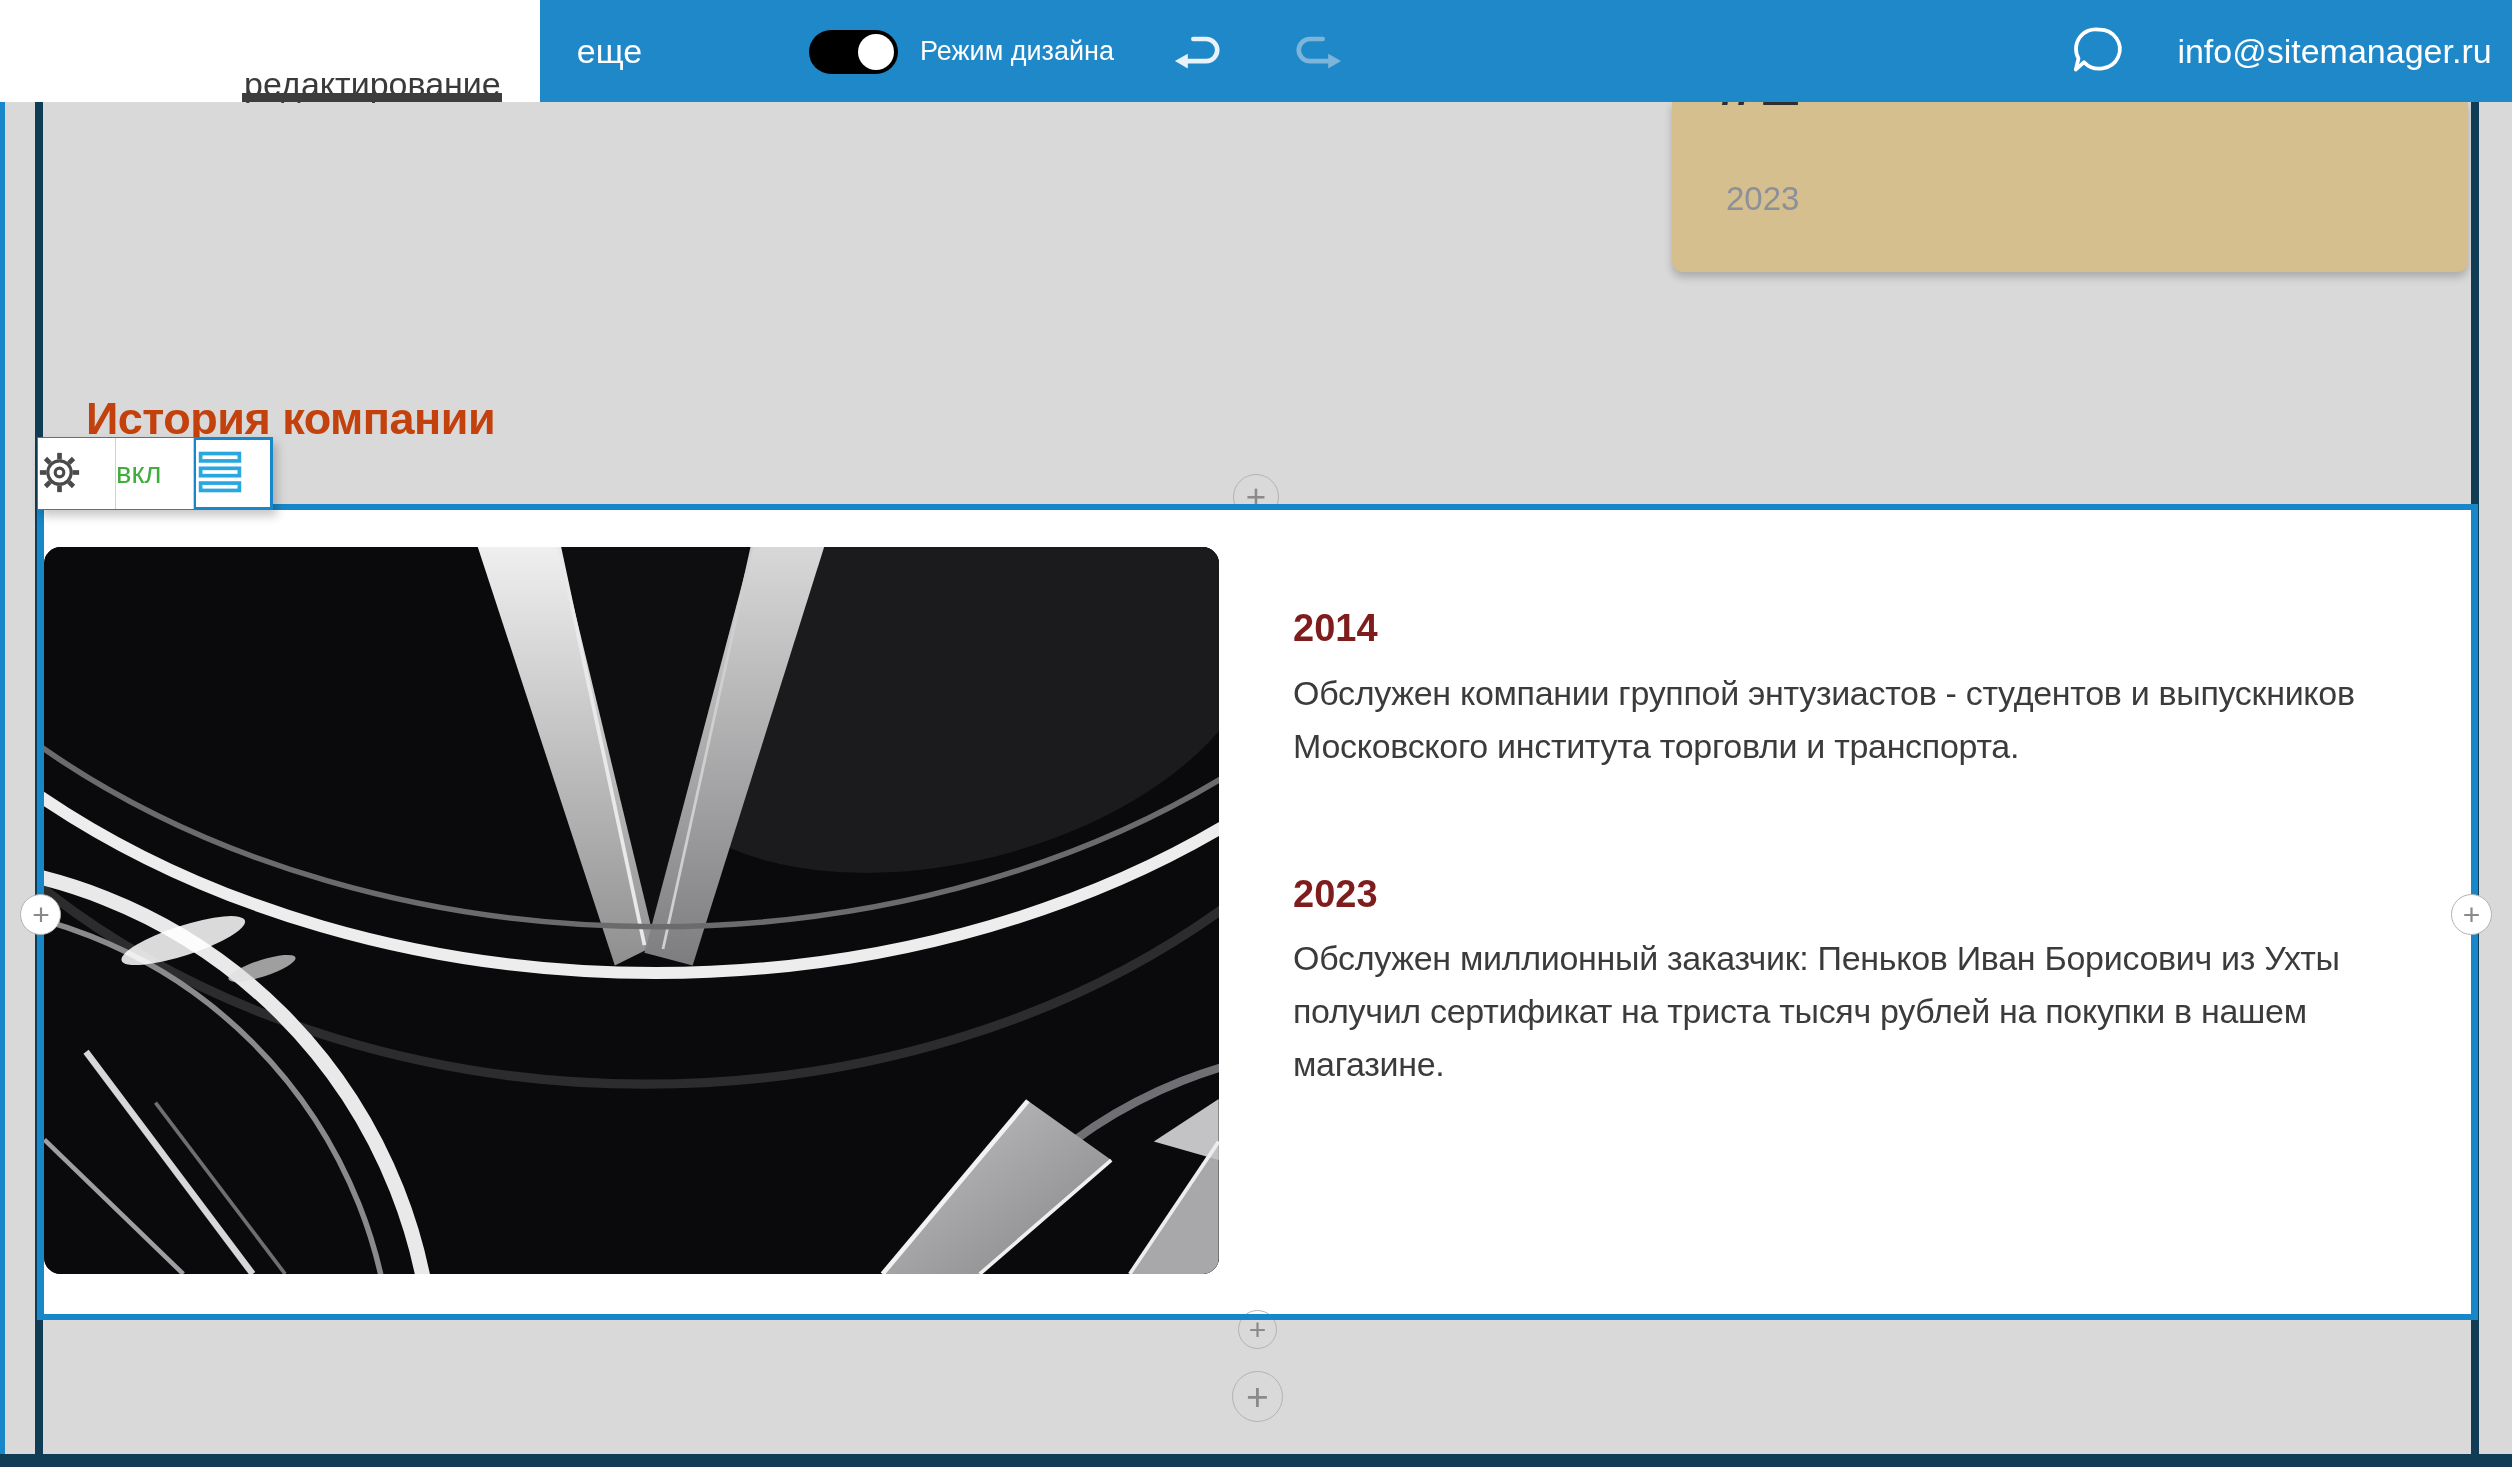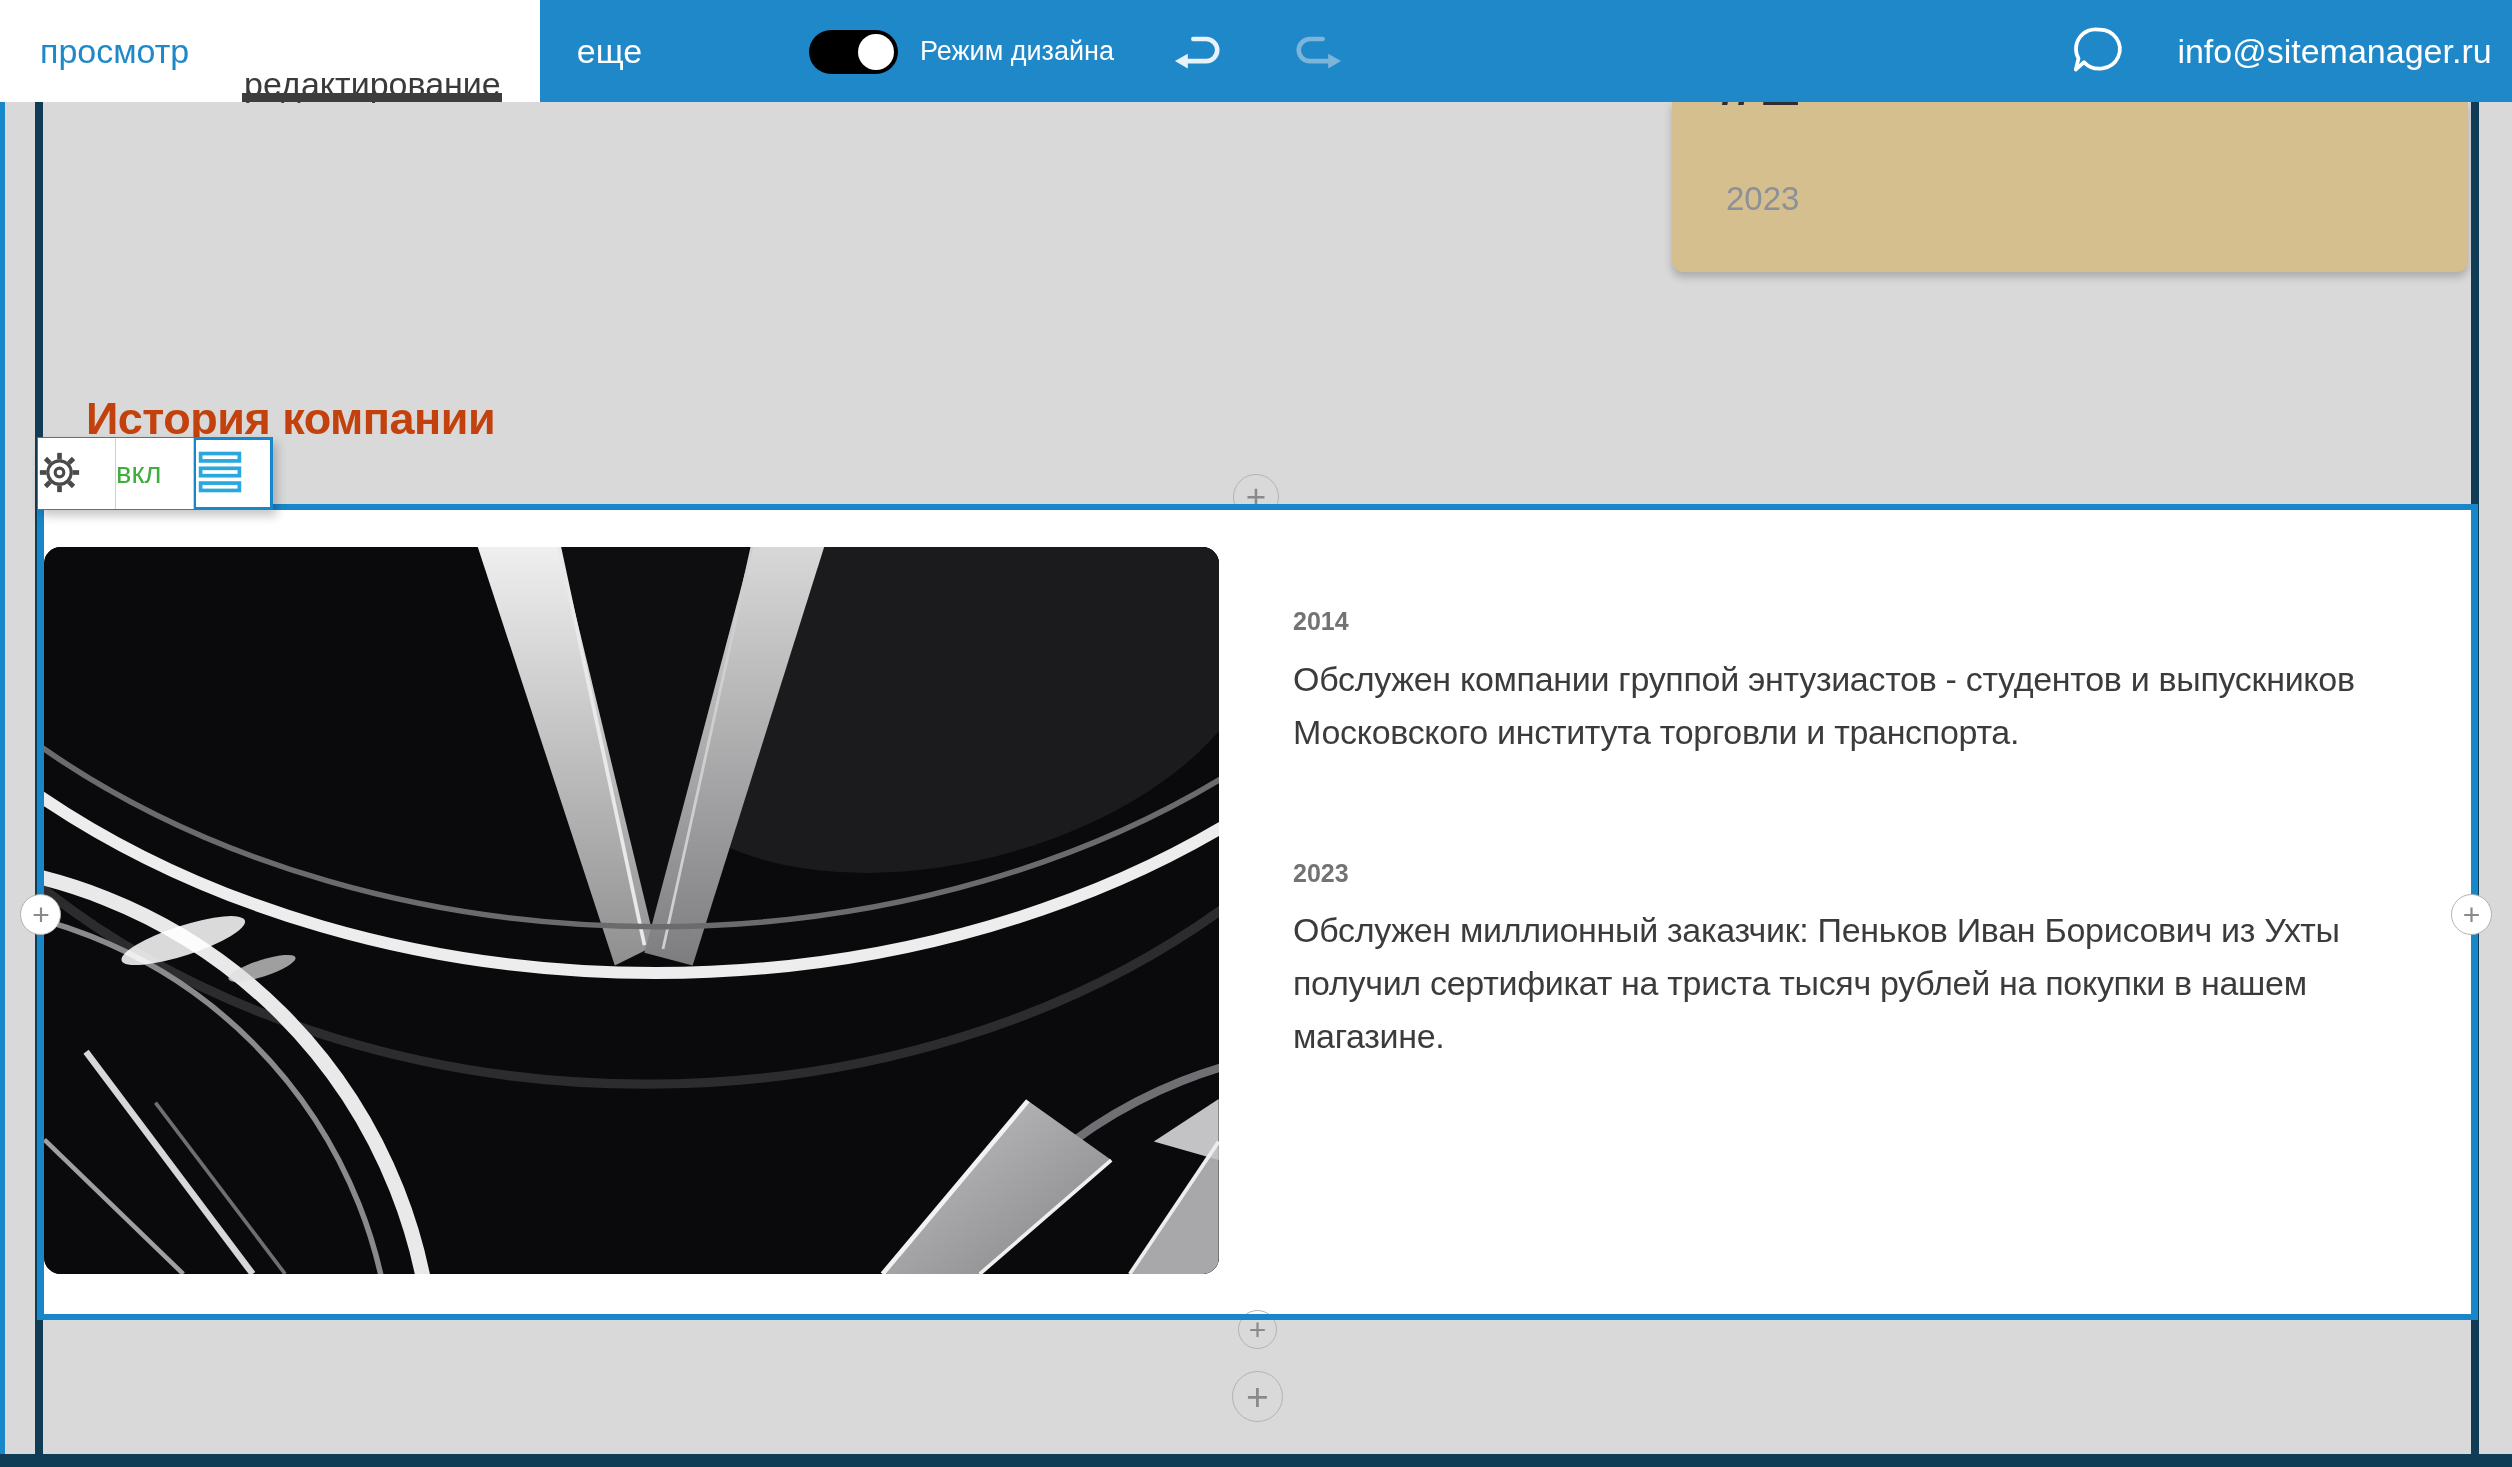--- a/index.html
+++ b/index.html
@@ -50,21 +50,21 @@
   
   .white-block{position:absolute;left:44px;top:509px;width:2427px;height:806px;background:#ffffff;z-index:3;}
   .bb-top{position:absolute;left:37px;top:504px;width:2440px;height:5.6px;background:#1787c9;z-index:6;}
   .bb-bottom{position:absolute;left:37px;top:1314px;width:2440px;height:5.6px;background:#1787c9;z-index:6;}
   .bb-left{position:absolute;left:37px;top:504px;width:6.5px;height:816px;background:#1787c9;z-index:6;}
   .bb-right{position:absolute;left:2471px;top:504px;width:6.5px;height:816px;background:#1787c9;z-index:6;}
 
   .wheel-img{position:absolute;left:0px;top:38px;width:1175px;height:727px;border-radius:16.7px;overflow:hidden;background:#0a0a0c;}
 
   .timeline{position:absolute;left:1249px;top:0px;width:1169px;padding-top:98px;}
-  .tl-year{font-size:25px;font-weight:bold;color:#737373;margin-bottom:16.7px;}
+  .tl-year{font-size:38px;font-weight:bold;color:#7f1d1d;margin-bottom:16.7px;}
   .tl-text{font-size:34px;line-height:53px;color:#3b3b3b;letter-spacing:-0.3px;margin-bottom:100px;}
 
   
   .plus{position:absolute;border:1.9px solid #b3b3b3;border-radius:50%;display:flex;align-items:center;justify-content:center;
         color:#8a8a8a;cursor:pointer;box-sizing:border-box;}
   .plus-top{left:1233px;top:474px;width:46px;height:46px;font-size:35px;background:transparent;z-index:2;}
   .plus-left{left:20.4px;top:894px;width:41px;height:41px;font-size:30px;background:#ffffff;z-index:7;}
   .plus-right{left:2451px;top:894px;width:41px;height:41px;font-size:30px;background:#ffffff;z-index:7;}
   .plus-bot-sm{left:1238px;top:1310px;width:39px;height:39px;font-size:30px;background:transparent;z-index:4;}
   .plus-bot-lg{left:1232px;top:1371px;width:51px;height:51px;font-size:39px;background:transparent;z-index:4;}
@@ -193,21 +193,20 @@
             <rect x="5" y="22" width="42" height="8"></rect>
             <rect x="5" y="38" width="42" height="8"></rect>
           </g>
         </svg>
       </span>
     </div>
   </div>
 
   <div class="topbar">
     <div class="tabs-white"></div>
-    <div class="tab tab-preview">просмотр</div>
     <div class="tab tab-edit">редактирование</div>
     <div class="tab-edit-underline"></div>
     <div class="tab tab-more">еще</div>
 
     <div class="toggle">
       <div class="knob"></div>
     </div>
     <div class="design-label">Режим дизайна</div>
 
     <div class="hist-btn undo-btn">

